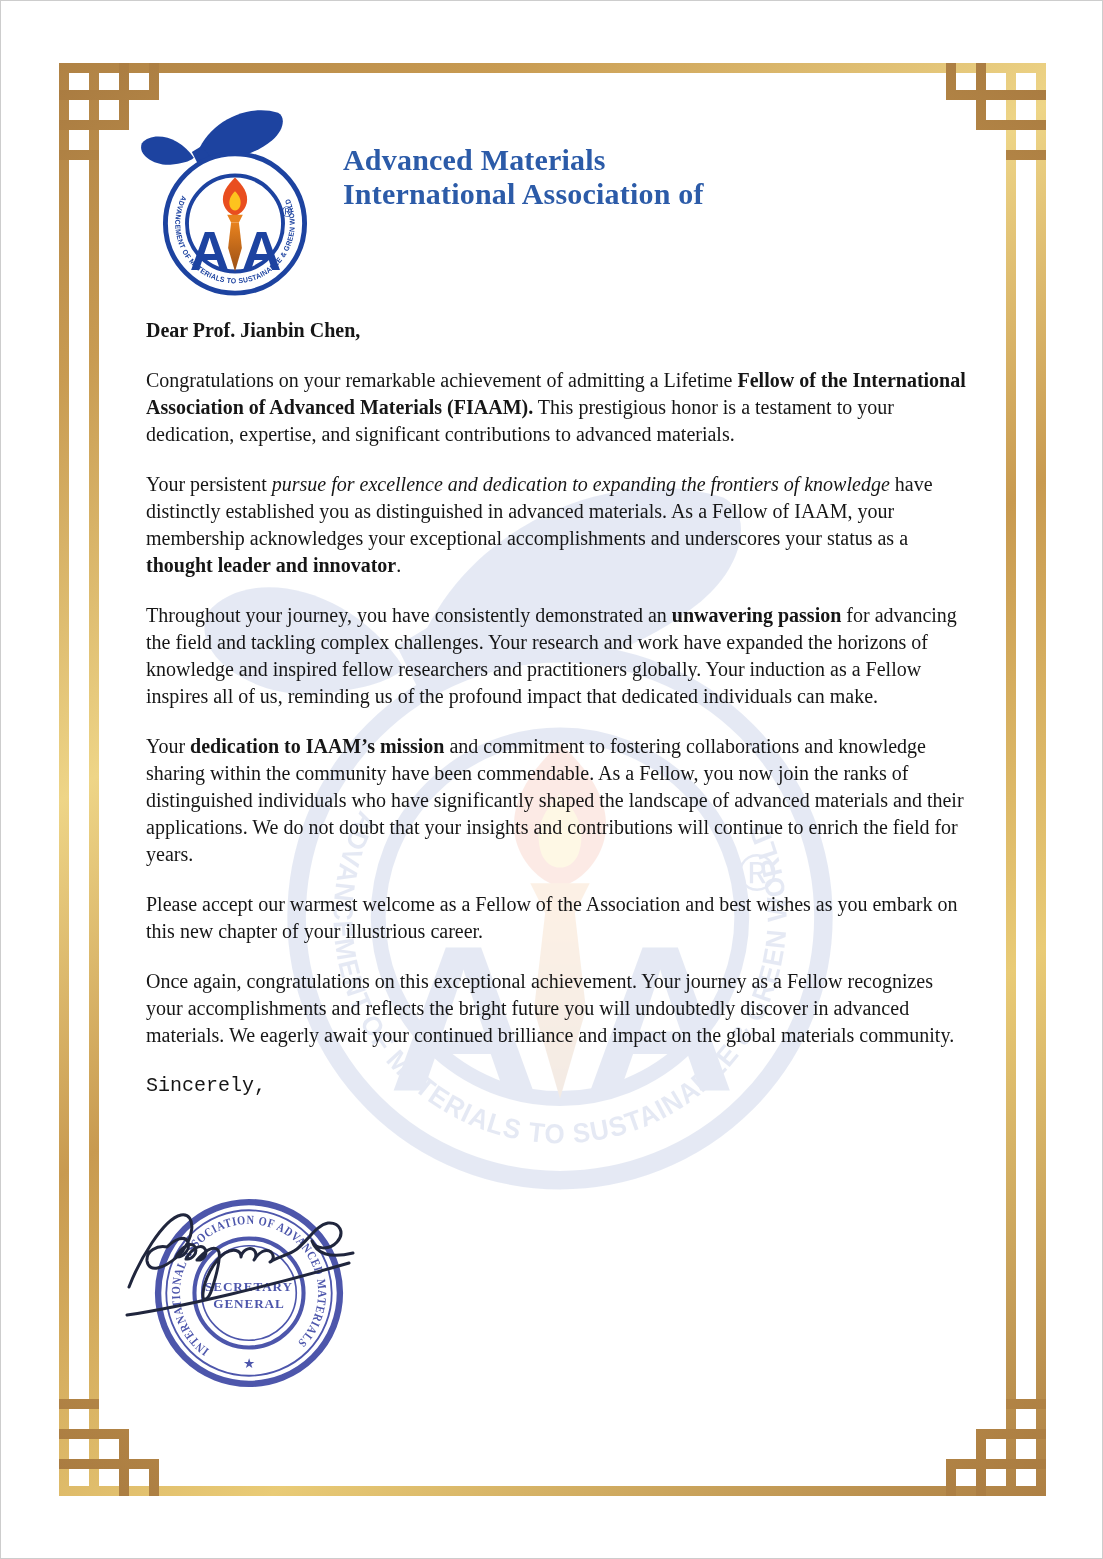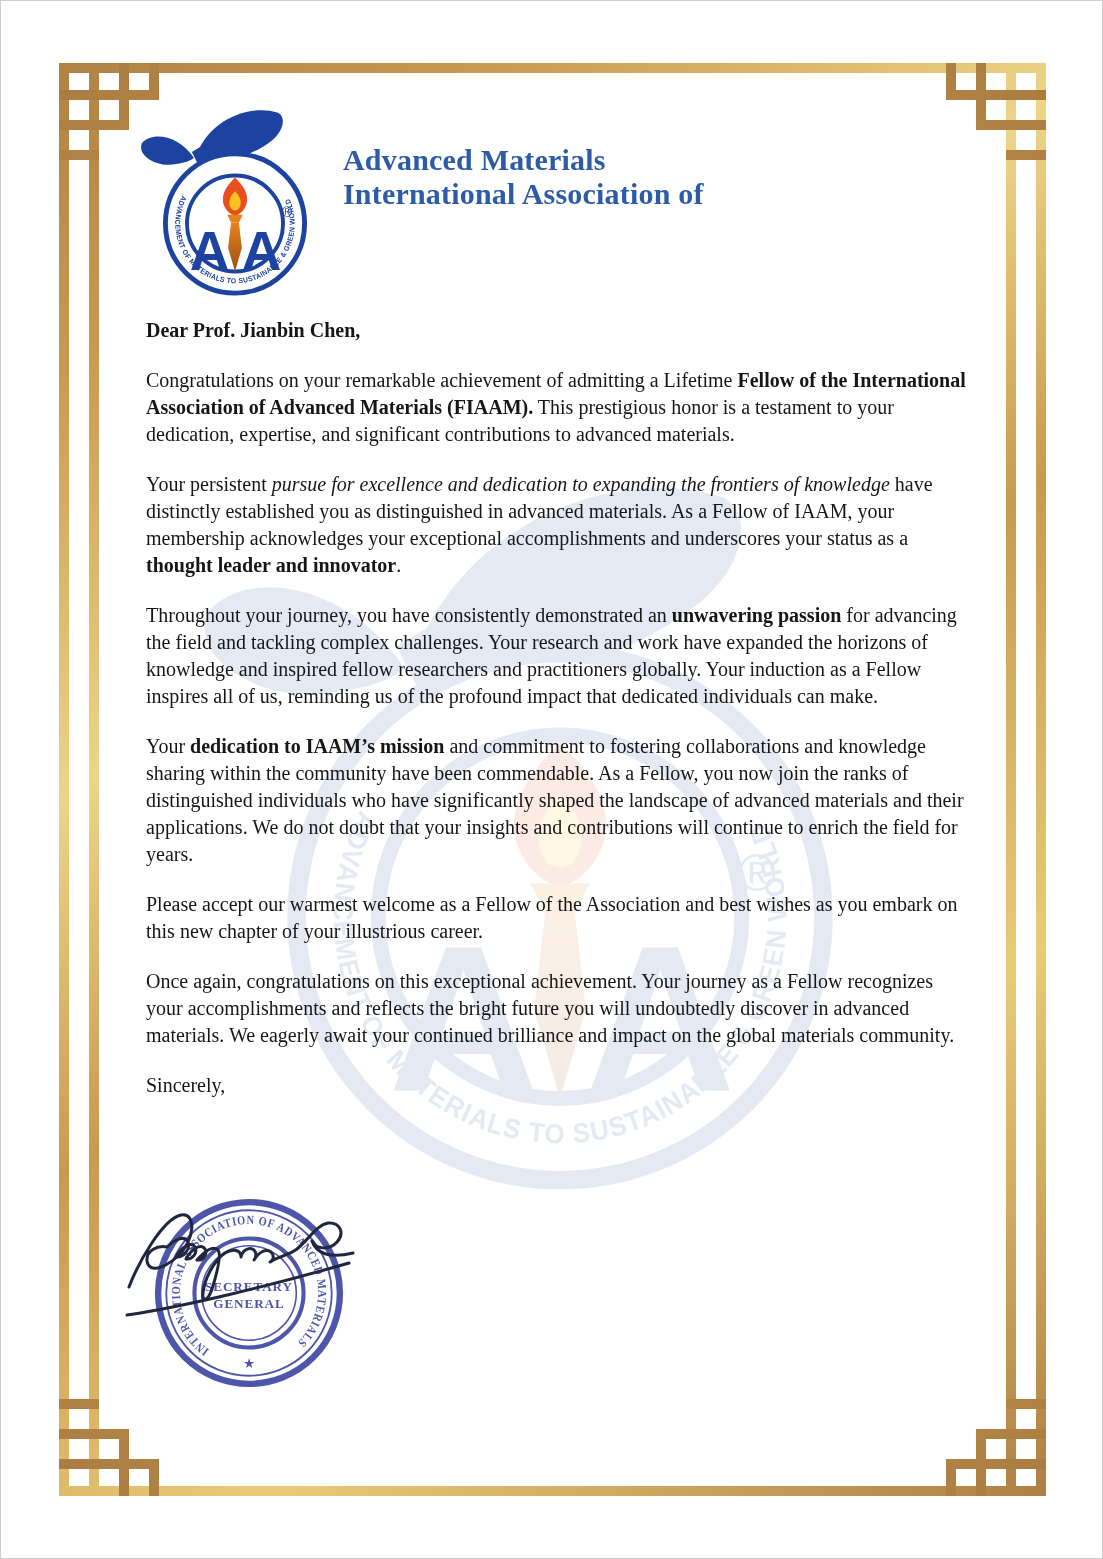--- a/index.html
+++ b/index.html
@@ -14,21 +14,21 @@
     position:absolute; left:342px; top:142px; z-index:3;
     font-weight:bold; font-size:30px; line-height:34px; color:#2c5ba8; letter-spacing:0.2px;
   }
   .watermark{position:absolute; left:188px; top:452px; width:742px; height:742px; opacity:0.11; z-index:0;}
   .letter-text{
     position:absolute; left:145px; top:316px; width:820px; z-index:2;
     font-size:20px; line-height:27px; color:#161616;
   }
   .letter-text p{margin:0 0 23px 0;}
   .salutation{font-weight:bold;}
-  .closing{margin-top:4px;}
+  .closing{margin-top:4px;font-family:Liberation Mono, monospace;}
   .stamp{position:absolute; left:148px; top:1192px; width:200px; height:200px; z-index:3; opacity:0.9;}
   .signature{position:absolute; left:112px; top:1196px; width:275px; height:135px; z-index:4;}
 </style>
 </head>
 <body>
 
 <div class="page">
 
   <svg class="frame" viewBox="0 0 1103 1559" xmlns="http://www.w3.org/2000/svg">
     <defs>

